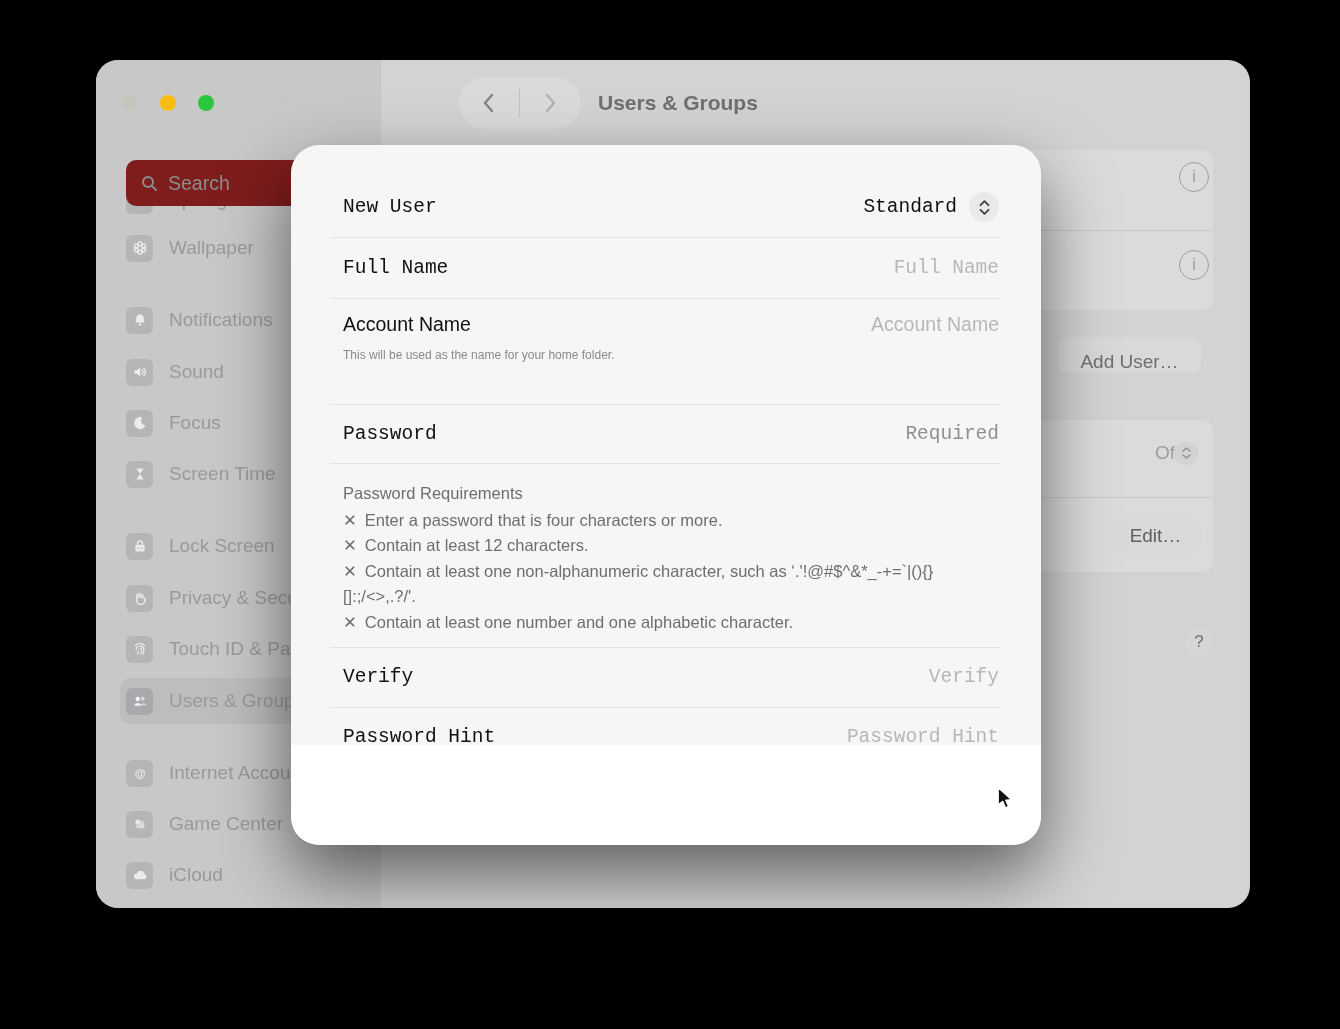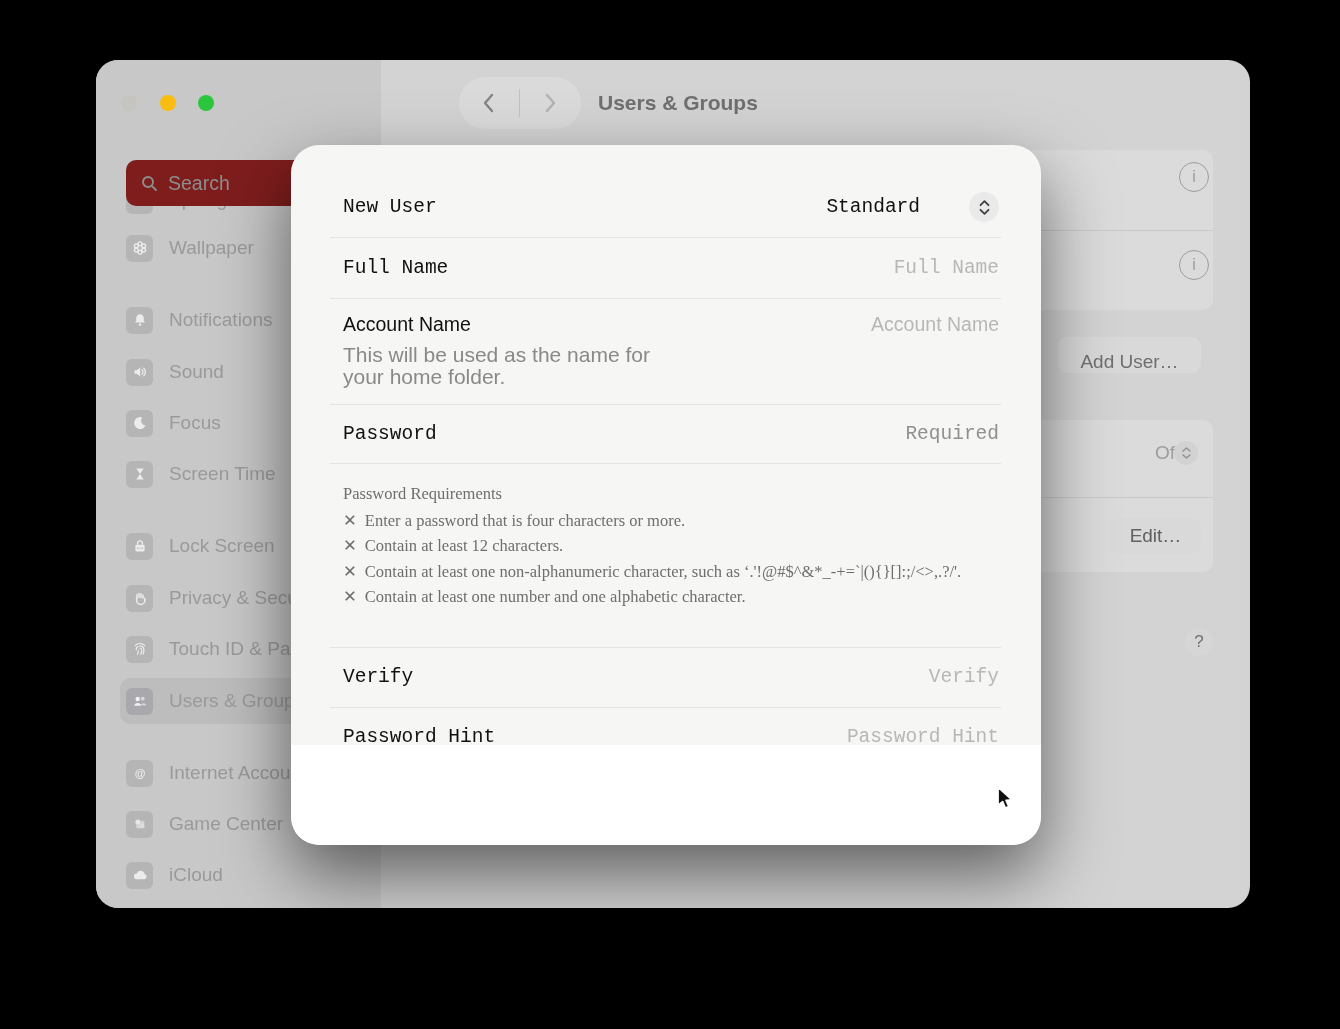--- a/index.html
+++ b/index.html
@@ -59,29 +59,29 @@
            overflow:hidden; z-index:10; }
   .srow { position:absolute; left:52px; right:42px; display:flex;
           align-items:center; justify-content:space-between;font-family:Liberation Mono, monospace; }
   .srow .l { font-size:19.5px; color:#111; }
   .srow .ph { font-size:19.5px; color:#b7b7b7; }
   .srow .req-ph { font-size:19.5px; color:#909090; }
   .sdiv { position:absolute; left:39px; width:671px; height:1px; background:#e4e4e3; }
 
   .acct-block { position:absolute; left:52px; right:42px; top:168px; }
   .acct-head { display:flex; justify-content:space-between; align-items:flex-start; }
-  .acct-desc { margin-top:8px; max-width:340px; font-size:21px; line-height:22px; color:#898989; }
-
-  .combo { display:flex; align-items:center;gap:37px; }
+  .acct-desc { margin-top:8px; max-width:340px; font-size:12px; line-height:22px; color:#898989; }
+
+  .combo { display:flex; align-items:center; }
   .combo .val { font-size:19.5px; color:#111; margin-right:12px; }
   .stepper { width:30px; height:30px; border-radius:50%; background:#eaeaea;
              display:flex; align-items:center; justify-content:center; }
 
   .reqs { position:absolute; left:52px; right:38px; top:336px; font-size:16.5px;
-          color:#6e6e6e; line-height:25.5px;font-family:Liberation Serif, serif; }
+          color:#6e6e6e; line-height:25.5px; }
   .reqs .title { margin-bottom:1px; }
   .reqs .item { display:block; }
   .fail-x { display:inline-block; margin-right:8px; font-size:16.5px; }
 
   .sheet-footer { position:absolute; left:0; top:600px; width:750px; height:100px;
                   background:#ffffff; border-radius:0 0 28px 28px; }
 
   .cursor { position:absolute; left:993px; top:785px; z-index:20; }
 
   svg { display:block; }

